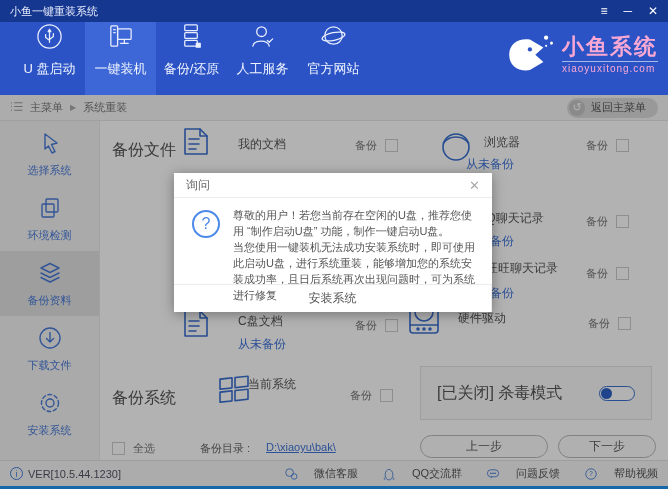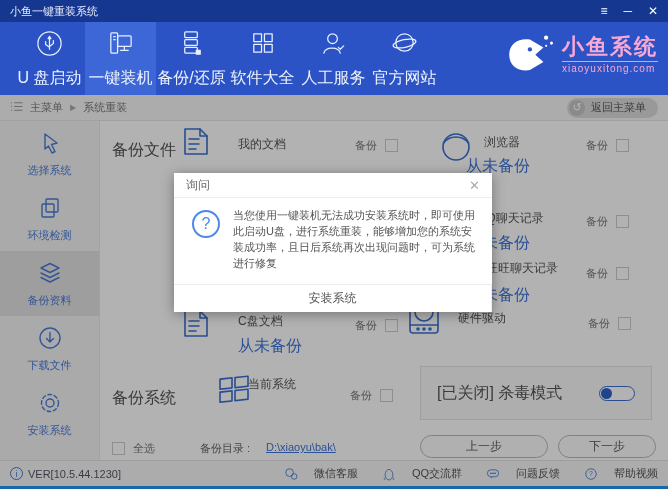--- a/index.html
+++ b/index.html
@@ -7,21 +7,21 @@
 body{font-family:"Liberation Sans","DejaVu Sans",sans-serif;position:relative;overflow:hidden;background:#fff}
 .abs{position:absolute}
 
 
 #titlebar{position:absolute;top:0;left:0;right:0;height:22px;background:#16378f;color:#e8eeff;font-size:11px;display:flex;align-items:center;padding:0 10px;z-index:5}
 .win-controls{margin-left:auto;display:flex;gap:16px;font-size:12px;color:#fff}
 .win-controls span{cursor:pointer;line-height:22px}
 
 
 #navbar{position:absolute;top:22px;left:0;right:0;height:73px;background:#2b53c5;display:flex;padding-left:14px;z-index:5}
-.nav-item{width:71px;display:flex;flex-direction:column;align-items:center;justify-content:center;gap:6px;color:#eef3ff;font-size:16px;cursor:pointer}
+.nav-item{width:71px;display:flex;flex-direction:column;align-items:center;gap:6px;color:#eef3ff;font-size:13px;cursor:pointer}
 .nav-item.active{background:#3d67d6}
 .nav-item svg{width:29px;height:29px;stroke:#e9efff;fill:none;stroke-width:1.3;stroke-linecap:round;stroke-linejoin:round}
 #logo{position:absolute;right:10px;top:7px;display:flex;align-items:center;gap:6px;color:#f9a8d4}
 #logo .txt{display:flex;flex-direction:column;line-height:1}
 #logo .name{font-size:22px;font-weight:bold;letter-spacing:2px}
 #logo .domain{font-size:10px;letter-spacing:1px;margin-top:3px;border-top:1px solid rgba(255,255,255,.6);padding-top:2px}
 
 
 #breadcrumb{position:absolute;top:95px;left:0;right:0;height:26px;background:#f6f6f6;border-bottom:1px solid #e6e6e6;display:flex;align-items:center;font-size:11px;color:#777;padding:12px 10px;gap:7px}
 #breadcrumb .sep{color:#aaa;font-size:8px}
@@ -31,21 +31,21 @@
 
 #sidebar{position:absolute;top:121px;left:0;width:100px;bottom:29px;background:#f4f4f4;border-right:1px solid #e8e8e8}
 .side-item{height:65px;display:flex;flex-direction:column;align-items:center;justify-content:center;gap:5px;color:#4a7bd8;font-size:11px;cursor:pointer}
 .side-item.active{background:#e3e3e3}
 .side-item svg{width:26px;height:26px;stroke:#4a7bd8;fill:none;stroke-width:1.4;stroke-linecap:round;stroke-linejoin:round}
 
 
 #content{position:absolute;top:121px;left:100px;right:0;bottom:29px;background:#fff}
 .group-label{font-size:16px;color:#555}
 .item-name{font-size:12px;color:#555}
-.status{font-size:16px;color:#3f74d8}
+.status{font-size:12px;color:#3f74d8}
 .icon-doc svg,.icon-hw svg,.icon-win svg,.icon-globe svg{stroke:#3a6fd0;fill:none;stroke-width:1.6;stroke-linecap:round;stroke-linejoin:round}
 .cbrow{display:flex;align-items:center;gap:8px;font-size:11px;color:#777}
 .cb{display:inline-block;width:13px;height:13px;border:1px solid #ccc;background:#fff;cursor:pointer}
 .av-box{border:1px solid #e2e2e2;background:#fafafa;display:flex;align-items:center;justify-content:space-between;padding:0 16px;font-size:16px;color:#555}
 .toggle{width:36px;height:15px;border:1px solid #3a6fd0;border-radius:8px;position:relative;background:#fff;cursor:pointer}
 .toggle .knob{position:absolute;left:1px;top:1px;width:11px;height:11px;border-radius:50%;background:#2f62c8}
 .dir-link{font-size:11px;color:#3f74d8;text-decoration:underline;cursor:pointer}
 .pill-btn{position:absolute;height:23px;border:1px solid #b9b9b9;border-radius:12px;background:#fdfdfd;color:#555;font-size:12px;display:flex;align-items:center;justify-content:center;cursor:pointer}
 
 
@@ -101,29 +101,20 @@
     <span><svg viewBox="0 0 30 30">
           <rect x="8" y="3" width="13" height="6" rx="1"></rect>
           <rect x="8" y="11" width="13" height="6" rx="1"></rect>
           <rect x="8" y="19" width="13" height="6" rx="1"></rect>
           <rect x="20" y="22" width="4" height="4" fill="#e9efff"></rect>
         </svg></span>
     <span>备份/还原</span>
   </div>
   <div class="nav-item">
     <span><svg viewBox="0 0 30 30">
-          <rect x="6" y="5" width="8" height="8"></rect>
-          <rect x="17" y="5" width="8" height="8"></rect>
-          <rect x="6" y="16" width="8" height="8"></rect>
-          <rect x="17" y="16" width="8" height="8"></rect>
-        </svg></span>
-    <span>软件大全</span>
-  </div>
-  <div class="nav-item">
-    <span><svg viewBox="0 0 30 30">
           <circle cx="14" cy="10" r="5"></circle>
           <path d="M5 25c1.5-7 15.5-7 17 0M20 19l2 2 3.5-3.5"></path>
         </svg></span>
     <span>人工服务</span>
   </div>
   <div class="nav-item">
     <span><svg viewBox="0 0 30 30">
           <circle cx="15" cy="14" r="9"></circle>
           <ellipse cx="15" cy="15" rx="12" ry="4" transform="rotate(-12 15 15)"></ellipse>
         </svg></span>
@@ -334,19 +325,20 @@
 
 <div id="overlay"></div>
 <div id="dialog">
   <div class="dhead">
     <span>询问</span>
     <span class="dclose">✕</span>
   </div>
   <div class="dbody">
     <span class="qicon">?</span>
     <div class="dtext">
+      <p>尊敬的用户！若您当前存在空闲的U盘，推荐您使用 “制作启动U盘” 功能，制作一键启动U盘。</p>
       <p>当您使用一键装机无法成功安装系统时，即可使用此启动U盘，进行系统重装，能够增加您的系统安装成功率，且日后系统再次出现问题时，可为系统进行修复</p>
     </div>
   </div>
   <div class="dfoot">
     <span class="dbtn">安装系统</span>
   </div>
 </div>
 
 </body></html>

